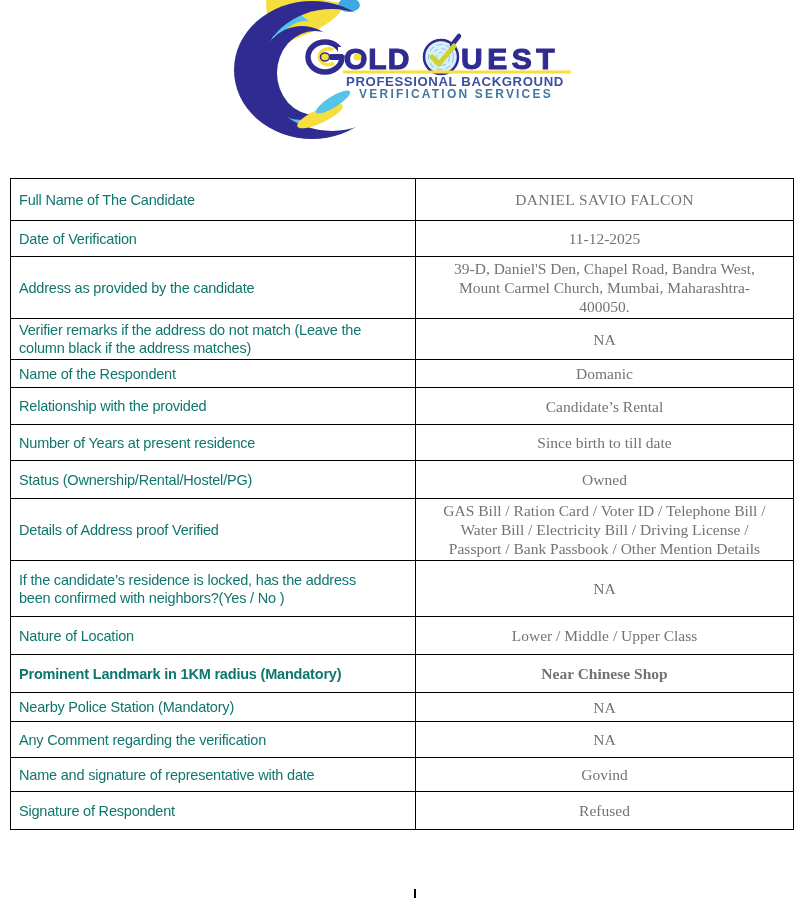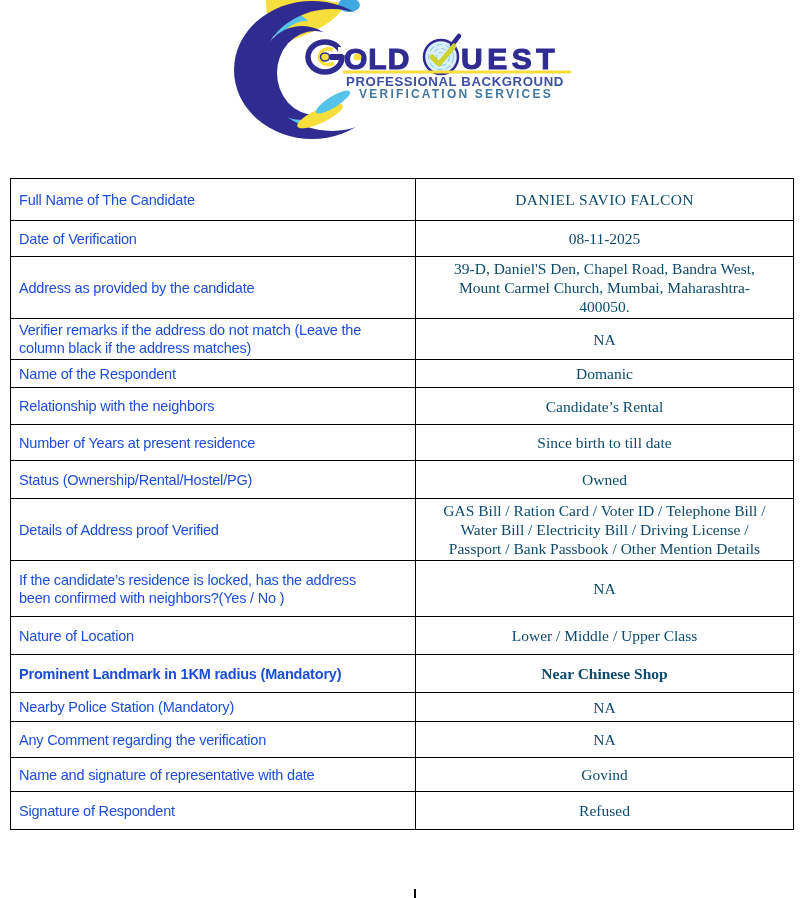--- a/index.html
+++ b/index.html
@@ -8,22 +8,22 @@
   .logo{position:absolute;left:228px;top:0;width:348px;height:146px;}
   .logo text{font-family:"Liberation Sans",sans-serif;}
 
   table.report{position:absolute;left:10px;top:178px;width:783px;
     border-collapse:collapse;table-layout:fixed;}
   table.report col.c1{width:405px;}
   table.report col.c2{width:378px;}
   table.report td{border:1.6px solid #000;overflow:hidden;}
 
   td.label{font-family:"Liberation Sans",sans-serif;font-size:14.5px;letter-spacing:-0.2px;
-    color:#1d4ed8;padding:2px 4px 2px 8px;vertical-align:middle;white-space:pre-line;line-height:18px;}
-  td.value{font-family:"Liberation Serif",serif;font-size:15.5px;color:#0c4a6e;
+    color:#0f766e;padding:2px 4px 2px 8px;vertical-align:middle;white-space:pre-line;line-height:18px;}
+  td.value{font-family:"Liberation Serif",serif;font-size:15.5px;color:#737373;
     text-align:center;vertical-align:middle;padding:2px 4px;line-height:19px;}
 
   .preline{white-space:pre-line;font-size:15px;line-height:19px;}
   .vtop{vertical-align:top;padding-top:4px;}
   .vbottom{vertical-align:bottom;padding-bottom:3px;}
   .tight{padding-left:2px;}
   .indent{padding-left:14px;}
   .small{font-size:13.5px;}
   .shiftR{padding-left:115px;}
   .shiftL{padding-right:74px;}
@@ -113,39 +113,39 @@
         <col class="c1">
         <col class="c2">
       </colgroup>
     <tbody>
       <tr class="r1">
         <td class="label">Full Name of The Candidate</td>
         <td class="value caps">DANIEL SAVIO FALCON</td>
       </tr>
       <tr class="r2">
         <td class="label">Date of Verification</td>
-        <td class="value">08-11-2025</td>
+        <td class="value">11-12-2025</td>
       </tr>
       <tr class="r3">
         <td class="label vbottom">Address as provided by the candidate</td>
         <td class="value preline">39-D, Daniel'S Den, Chapel Road, Bandra West,
 Mount Carmel Church, Mumbai, Maharashtra-
 400050.</td>
       </tr>
       <tr class="r5">
         <td class="label">Verifier remarks if the address do not match (Leave the
 column black if the address matches)</td>
         <td class="value">NA</td>
       </tr>
       <tr class="r7">
         <td class="label">Name of the Respondent</td>
         <td class="value vtop">Domanic</td>
       </tr>
       <tr class="r8">
-        <td class="label">Relationship with the neighbors</td>
+        <td class="label">Relationship with the provided</td>
         <td class="value vtop">Candidate’s Rental</td>
       </tr>
       <tr class="r9">
         <td class="label">Number of Years at present residence</td>
         <td class="value vtop shiftR">Since birth to till date</td>
       </tr>
       <tr class="r10">
         <td class="label tight">Status (Ownership/Rental/Hostel/PG)</td>
         <td class="value">Owned</td>
       </tr>

